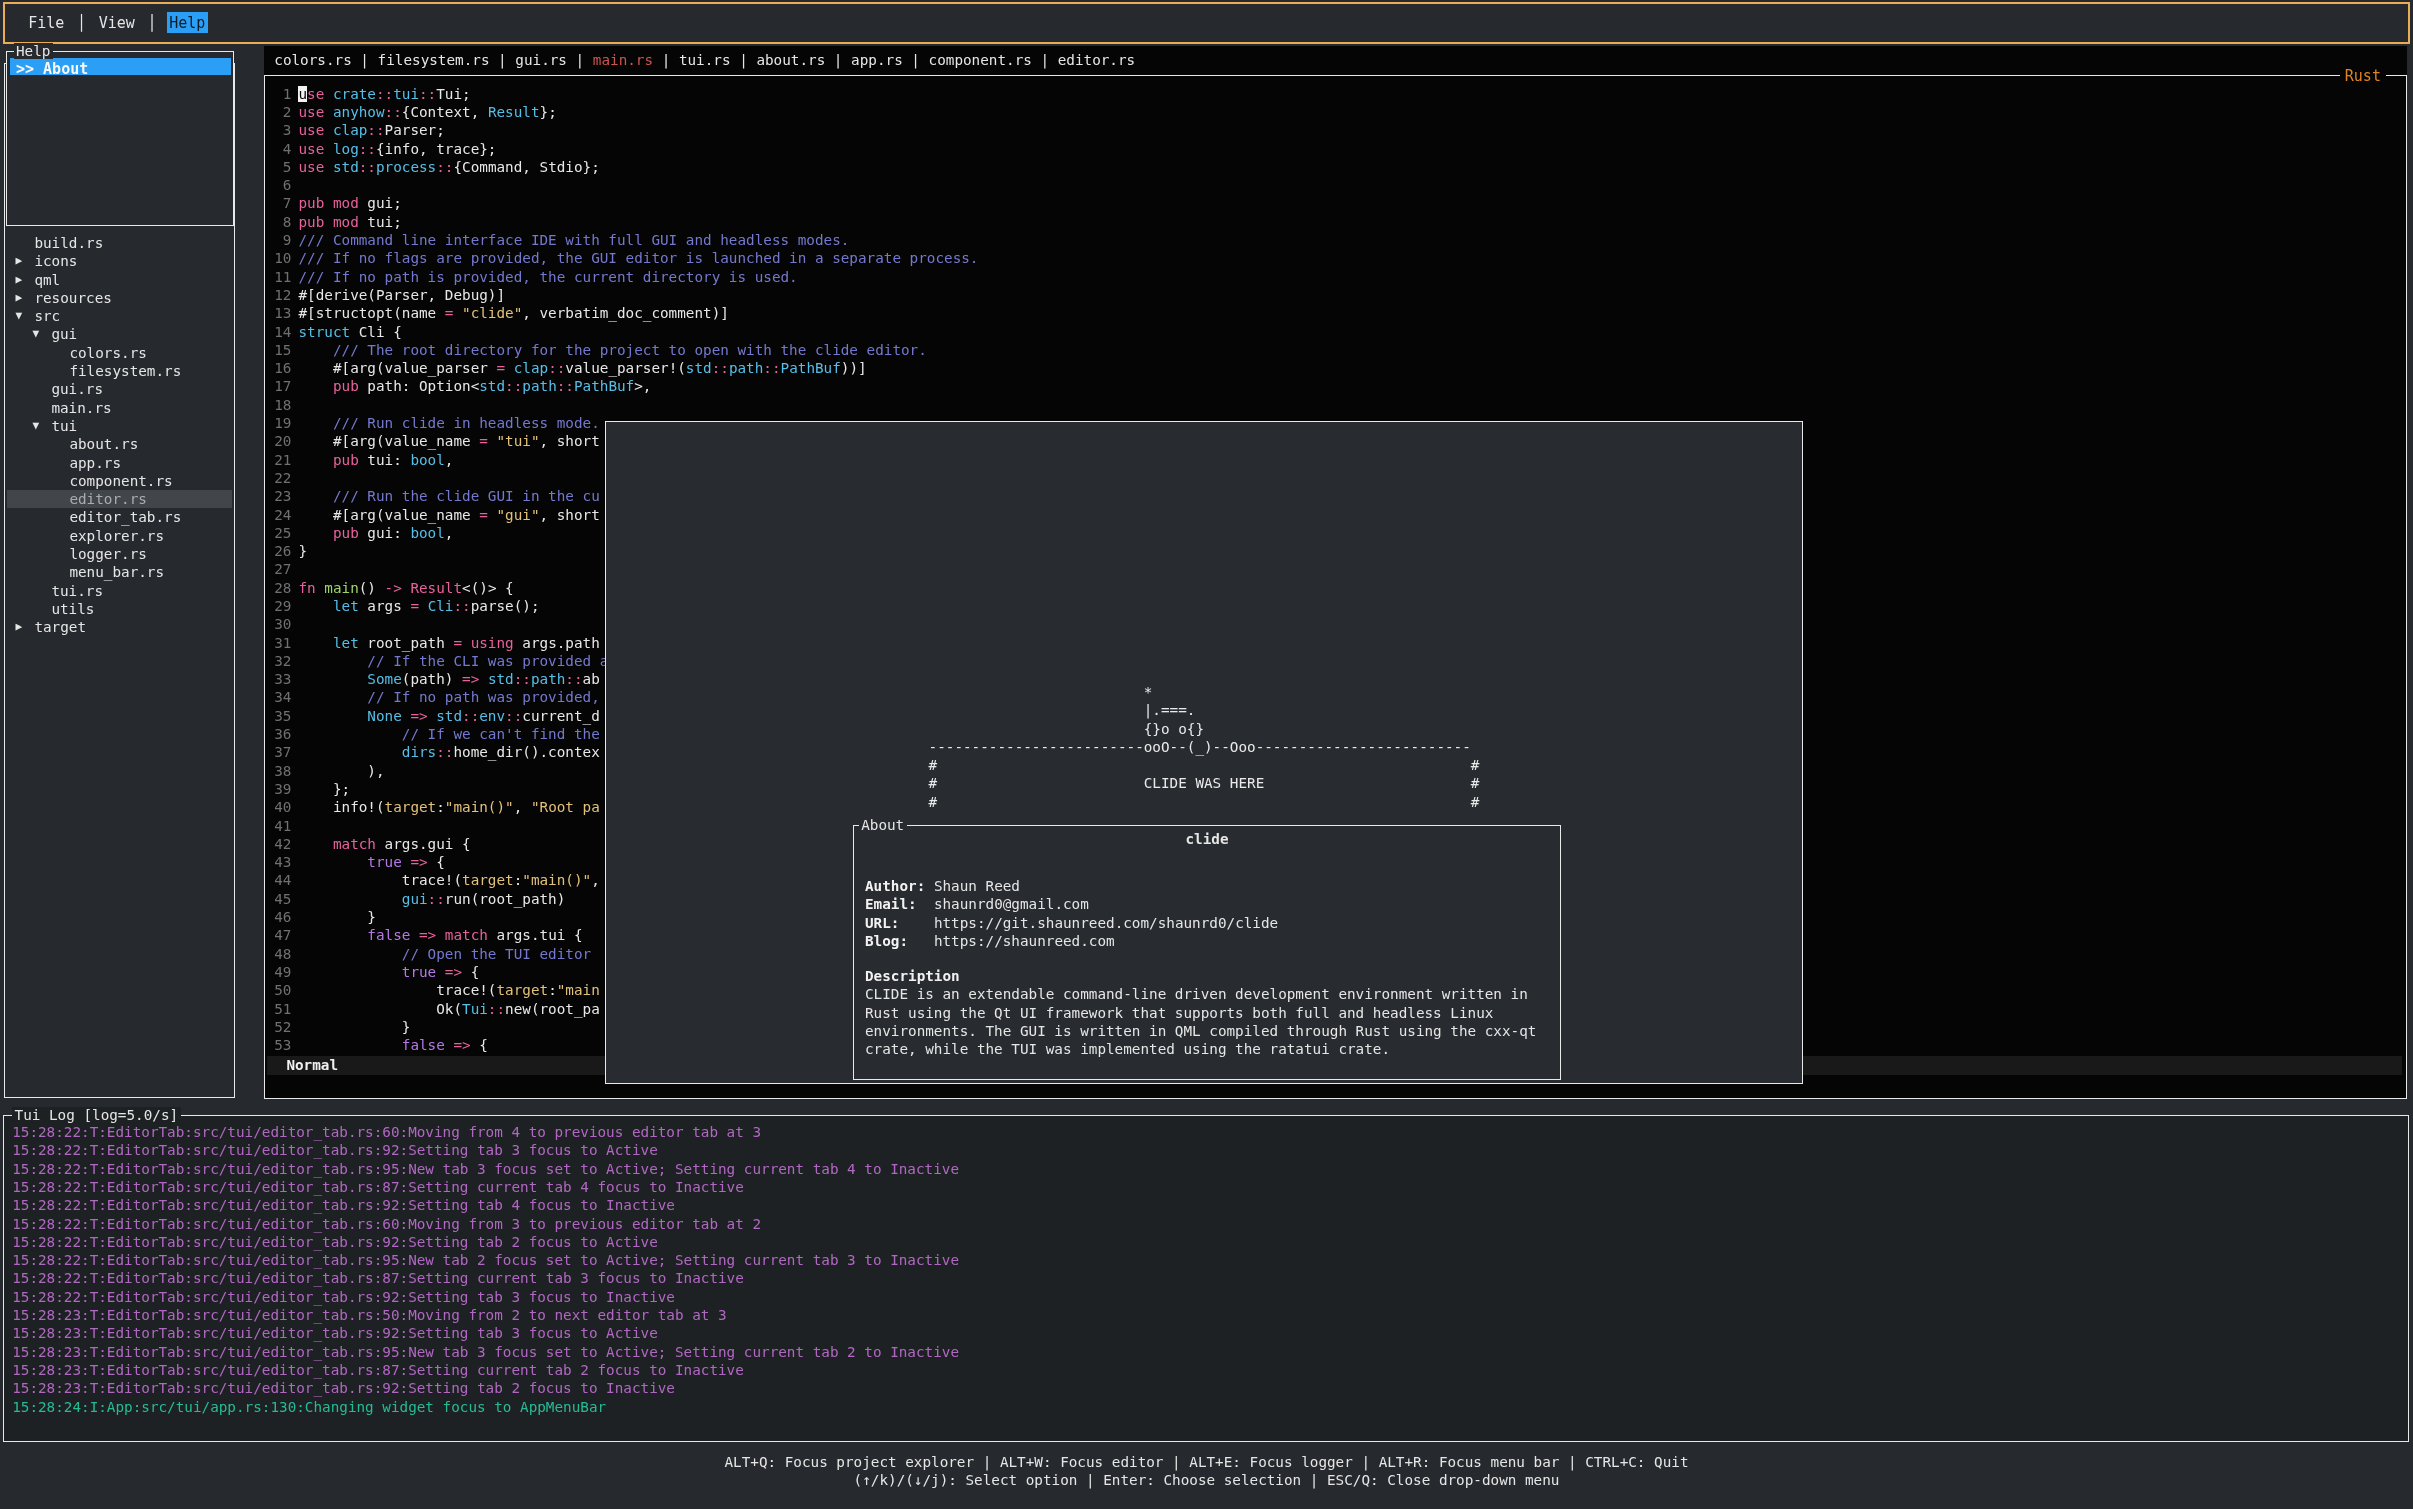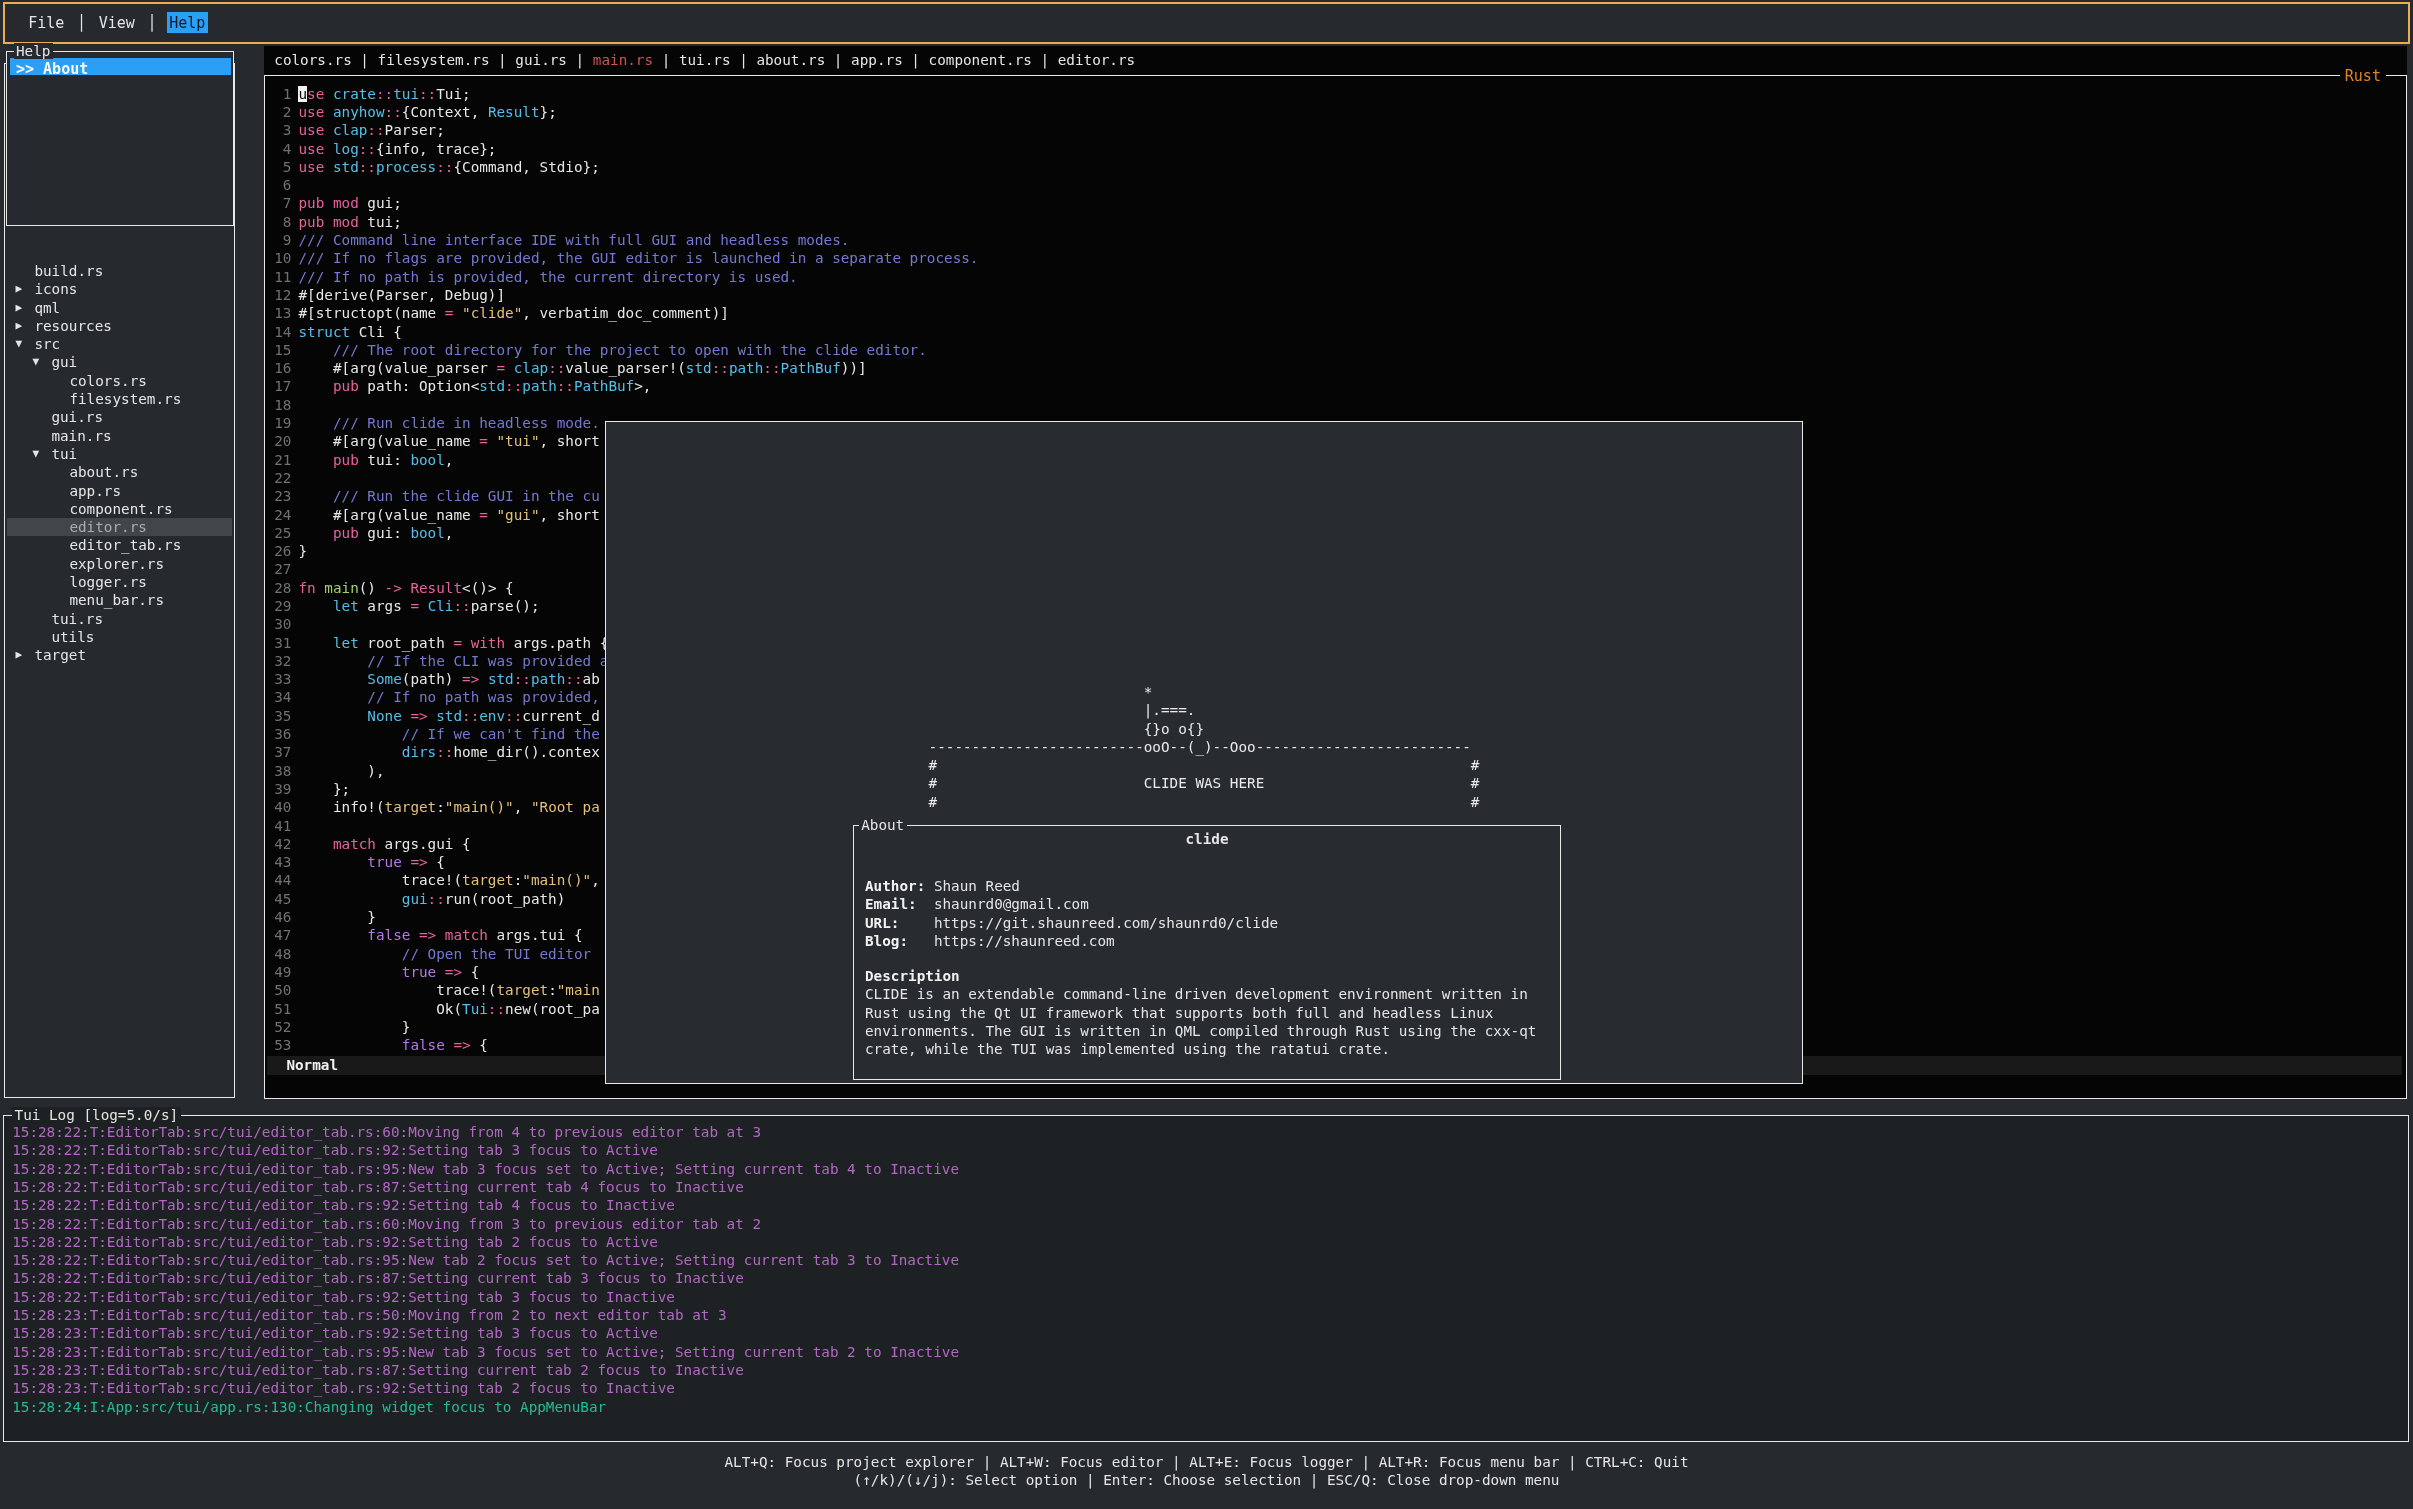--- a/index.html
+++ b/index.html
@@ -157,21 +157,21 @@
         <div class="codeline"><span class="ln">21</span><span><span class="tok-k">    pub</span><span class="tok-w"> tui: </span><span class="tok-t">bool</span><span class="tok-w">,</span></span></div>
         <div class="codeline"><span class="ln">22</span><span></span></div>
         <div class="codeline"><span class="ln">23</span><span><span class="tok-c">    /// Run the clide GUI in the cu</span></span></div>
         <div class="codeline"><span class="ln">24</span><span><span class="tok-w">    #[arg(value_name </span><span class="tok-k">=</span><span class="tok-w"> </span><span class="tok-s">"gui"</span><span class="tok-w">, short</span></span></div>
         <div class="codeline"><span class="ln">25</span><span><span class="tok-k">    pub</span><span class="tok-w"> gui: </span><span class="tok-t">bool</span><span class="tok-w">,</span></span></div>
         <div class="codeline"><span class="ln">26</span><span><span class="tok-w">}</span></span></div>
         <div class="codeline"><span class="ln">27</span><span></span></div>
         <div class="codeline"><span class="ln">28</span><span><span class="tok-k">fn</span><span class="tok-w"> </span><span class="tok-g">main</span><span class="tok-w">() </span><span class="tok-k">-&gt;</span><span class="tok-w"> </span><span class="tok-k">Result</span><span class="tok-w">&lt;()&gt; {</span></span></div>
         <div class="codeline"><span class="ln">29</span><span><span class="tok-t">    let</span><span class="tok-w"> args </span><span class="tok-k">=</span><span class="tok-w"> </span><span class="tok-t">Cli</span><span class="tok-k">::</span><span class="tok-w">parse();</span></span></div>
         <div class="codeline"><span class="ln">30</span><span></span></div>
-        <div class="codeline"><span class="ln">31</span><span><span class="tok-t">    let</span><span class="tok-w"> root_path </span><span class="tok-k">= with</span><span class="tok-w"> args.path {</span></span></div>
+        <div class="codeline"><span class="ln">31</span><span><span class="tok-t">    let</span><span class="tok-w"> root_path </span><span class="tok-k">= using</span><span class="tok-w"> args.path {</span></span></div>
         <div class="codeline"><span class="ln">32</span><span><span class="tok-c">        // If the CLI was provided a path</span></span></div>
         <div class="codeline"><span class="ln">33</span><span><span class="tok-t">        Some</span><span class="tok-w">(path) </span><span class="tok-k">=&gt;</span><span class="tok-w"> </span><span class="tok-t">std</span><span class="tok-k">::</span><span class="tok-t">path</span><span class="tok-k">::</span><span class="tok-w">ab</span></span></div>
         <div class="codeline"><span class="ln">34</span><span><span class="tok-c">        // If no path was provided,</span></span></div>
         <div class="codeline"><span class="ln">35</span><span><span class="tok-t">        None</span><span class="tok-w"> </span><span class="tok-k">=&gt;</span><span class="tok-w"> </span><span class="tok-t">std</span><span class="tok-k">::</span><span class="tok-t">env</span><span class="tok-k">::</span><span class="tok-w">current_d</span></span></div>
         <div class="codeline"><span class="ln">36</span><span><span class="tok-c">            // If we can't find the</span></span></div>
         <div class="codeline"><span class="ln">37</span><span><span class="tok-t">            dirs</span><span class="tok-k">::</span><span class="tok-w">home_dir().contex</span></span></div>
         <div class="codeline"><span class="ln">38</span><span><span class="tok-w">        ),</span></span></div>
         <div class="codeline"><span class="ln">39</span><span><span class="tok-w">    };</span></span></div>
         <div class="codeline"><span class="ln">40</span><span><span class="tok-w">    info!(</span><span class="tok-s">target</span><span class="tok-w">:</span><span class="tok-s">"main()"</span><span class="tok-w">, </span><span class="tok-s">"Root pa</span></span></div>
         <div class="codeline"><span class="ln">41</span><span></span></div>
@@ -189,21 +189,21 @@
         <div class="codeline"><span class="ln">53</span><span><span class="tok-p">            false</span><span class="tok-w"> </span><span class="tok-k">=&gt;</span><span class="tok-w"> {</span></span></div>
       </div>
     <div id="mode-bar">
       <span>Normal</span>
     </div>
   </div>
   <div id="rust-badge" class="abs">Rust</div>
 
   <div id="explorer" class="abs">
     <div id="file-tree">
-        <div class="tree-row" style="padding-left: 8px; margin-top: 28px;"><span class="tree-arrow"></span><span>build.rs</span></div>
+        <div class="tree-row" style="padding-left: 8px;"><span class="tree-arrow"></span><span>build.rs</span></div>
         <div class="tree-row" style="padding-left: 8px;"><span class="tree-arrow">▶</span><span>icons</span></div>
         <div class="tree-row" style="padding-left: 8px;"><span class="tree-arrow">▶</span><span>qml</span></div>
         <div class="tree-row" style="padding-left: 8px;"><span class="tree-arrow">▶</span><span>resources</span></div>
         <div class="tree-row" style="padding-left: 8px;"><span class="tree-arrow">▼</span><span>src</span></div>
         <div class="tree-row" style="padding-left: 25px;"><span class="tree-arrow">▼</span><span>gui</span></div>
         <div class="tree-row" style="padding-left: 43px;"><span class="tree-arrow"></span><span>colors.rs</span></div>
         <div class="tree-row" style="padding-left: 43px;"><span class="tree-arrow"></span><span>filesystem.rs</span></div>
         <div class="tree-row" style="padding-left: 25px;"><span class="tree-arrow"></span><span>gui.rs</span></div>
         <div class="tree-row" style="padding-left: 25px;"><span class="tree-arrow"></span><span>main.rs</span></div>
         <div class="tree-row" style="padding-left: 25px;"><span class="tree-arrow">▼</span><span>tui</span></div>

